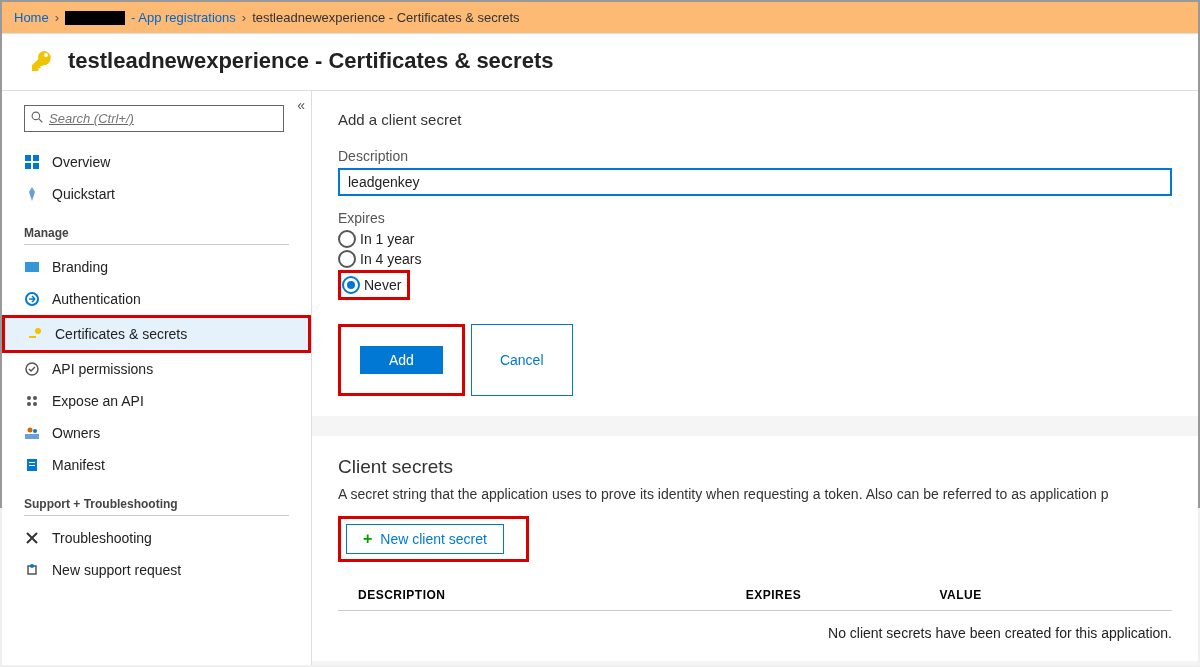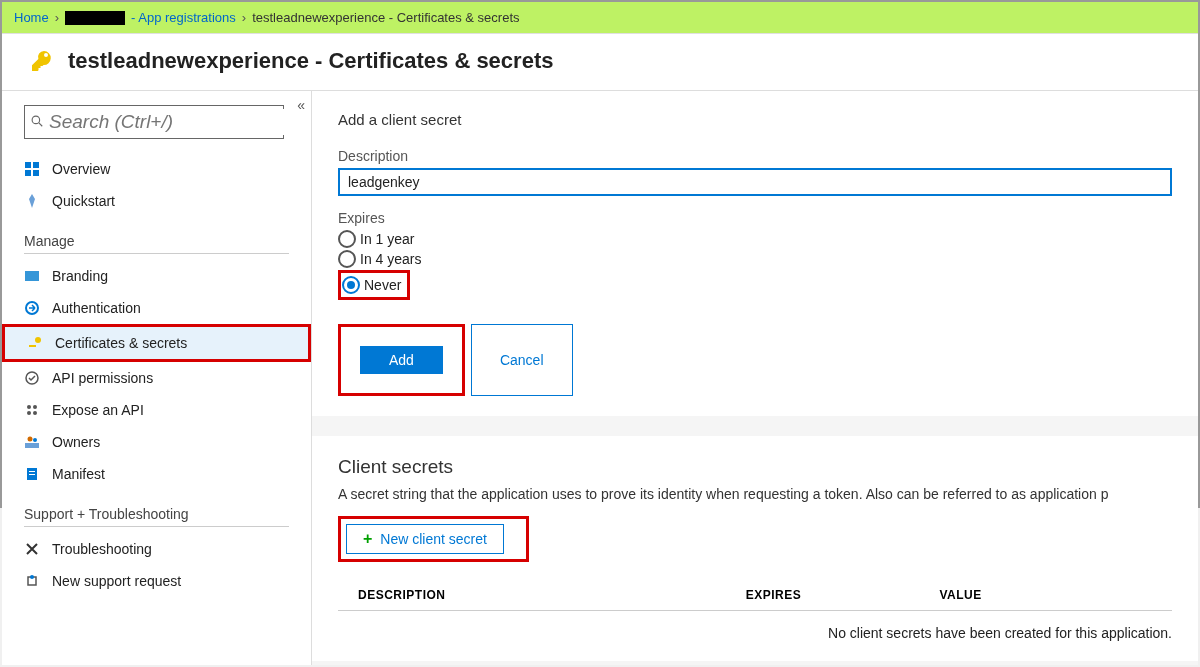--- a/index.html
+++ b/index.html
@@ -11,21 +11,21 @@
 body {
   background: #f0f0f0;
   width: 1200px;
   height: 667px;
   overflow: hidden;
 }
 .outer-border {
   border: 2px solid #999;
   width: 1200px;
   height: 508px;
-  background: #bef264;
+  background: #fdba74;
 }
 .breadcrumb-bar {
   padding: 8px 12px;
   font-size: 13px;
   color: #333;
   display: flex;
   align-items: center;
   gap: 6px;
   border-bottom: 1px solid #e0e0e0;
 }
@@ -85,23 +85,24 @@
   display: flex;
   align-items: center;
   padding: 3px 6px;
   width: 260px;
 }
 .search-box input {
   border: none;
   outline: none;
   font-style: italic;
   color: #666;
-  font-size: 19px;
+  font-size: 13px;
   flex: 1;
   padding: 2px 6px;
+  text-decoration: underline;
 }
 .search-icon {
   color: #666;
   font-size: 13px;
 }
 .nav-item {
   display: flex;
   align-items: flex-start;
   padding: 8px 12px 8px 22px;
   gap: 12px;
@@ -114,23 +115,23 @@
 }
 .nav-icon {
   width: 16px;
   height: 16px;
   flex-shrink: 0;
   display: inline-flex;
   align-items: center;
   justify-content: center;
 }
 .section-header {
-  font-weight: 400;
+  font-weight: 700;
   color: #444;
-  font-size: 14px;
+  font-size: 12px;
   padding: 10px 22px 4px 22px;
   border-bottom: 1px solid #ccc;
   margin: 6px 22px 6px 22px;
   padding-left: 0;
   padding-right: 0;
 }
 .content-area {
   flex: 1;
   background: #f5f5f5;
   overflow: hidden;

